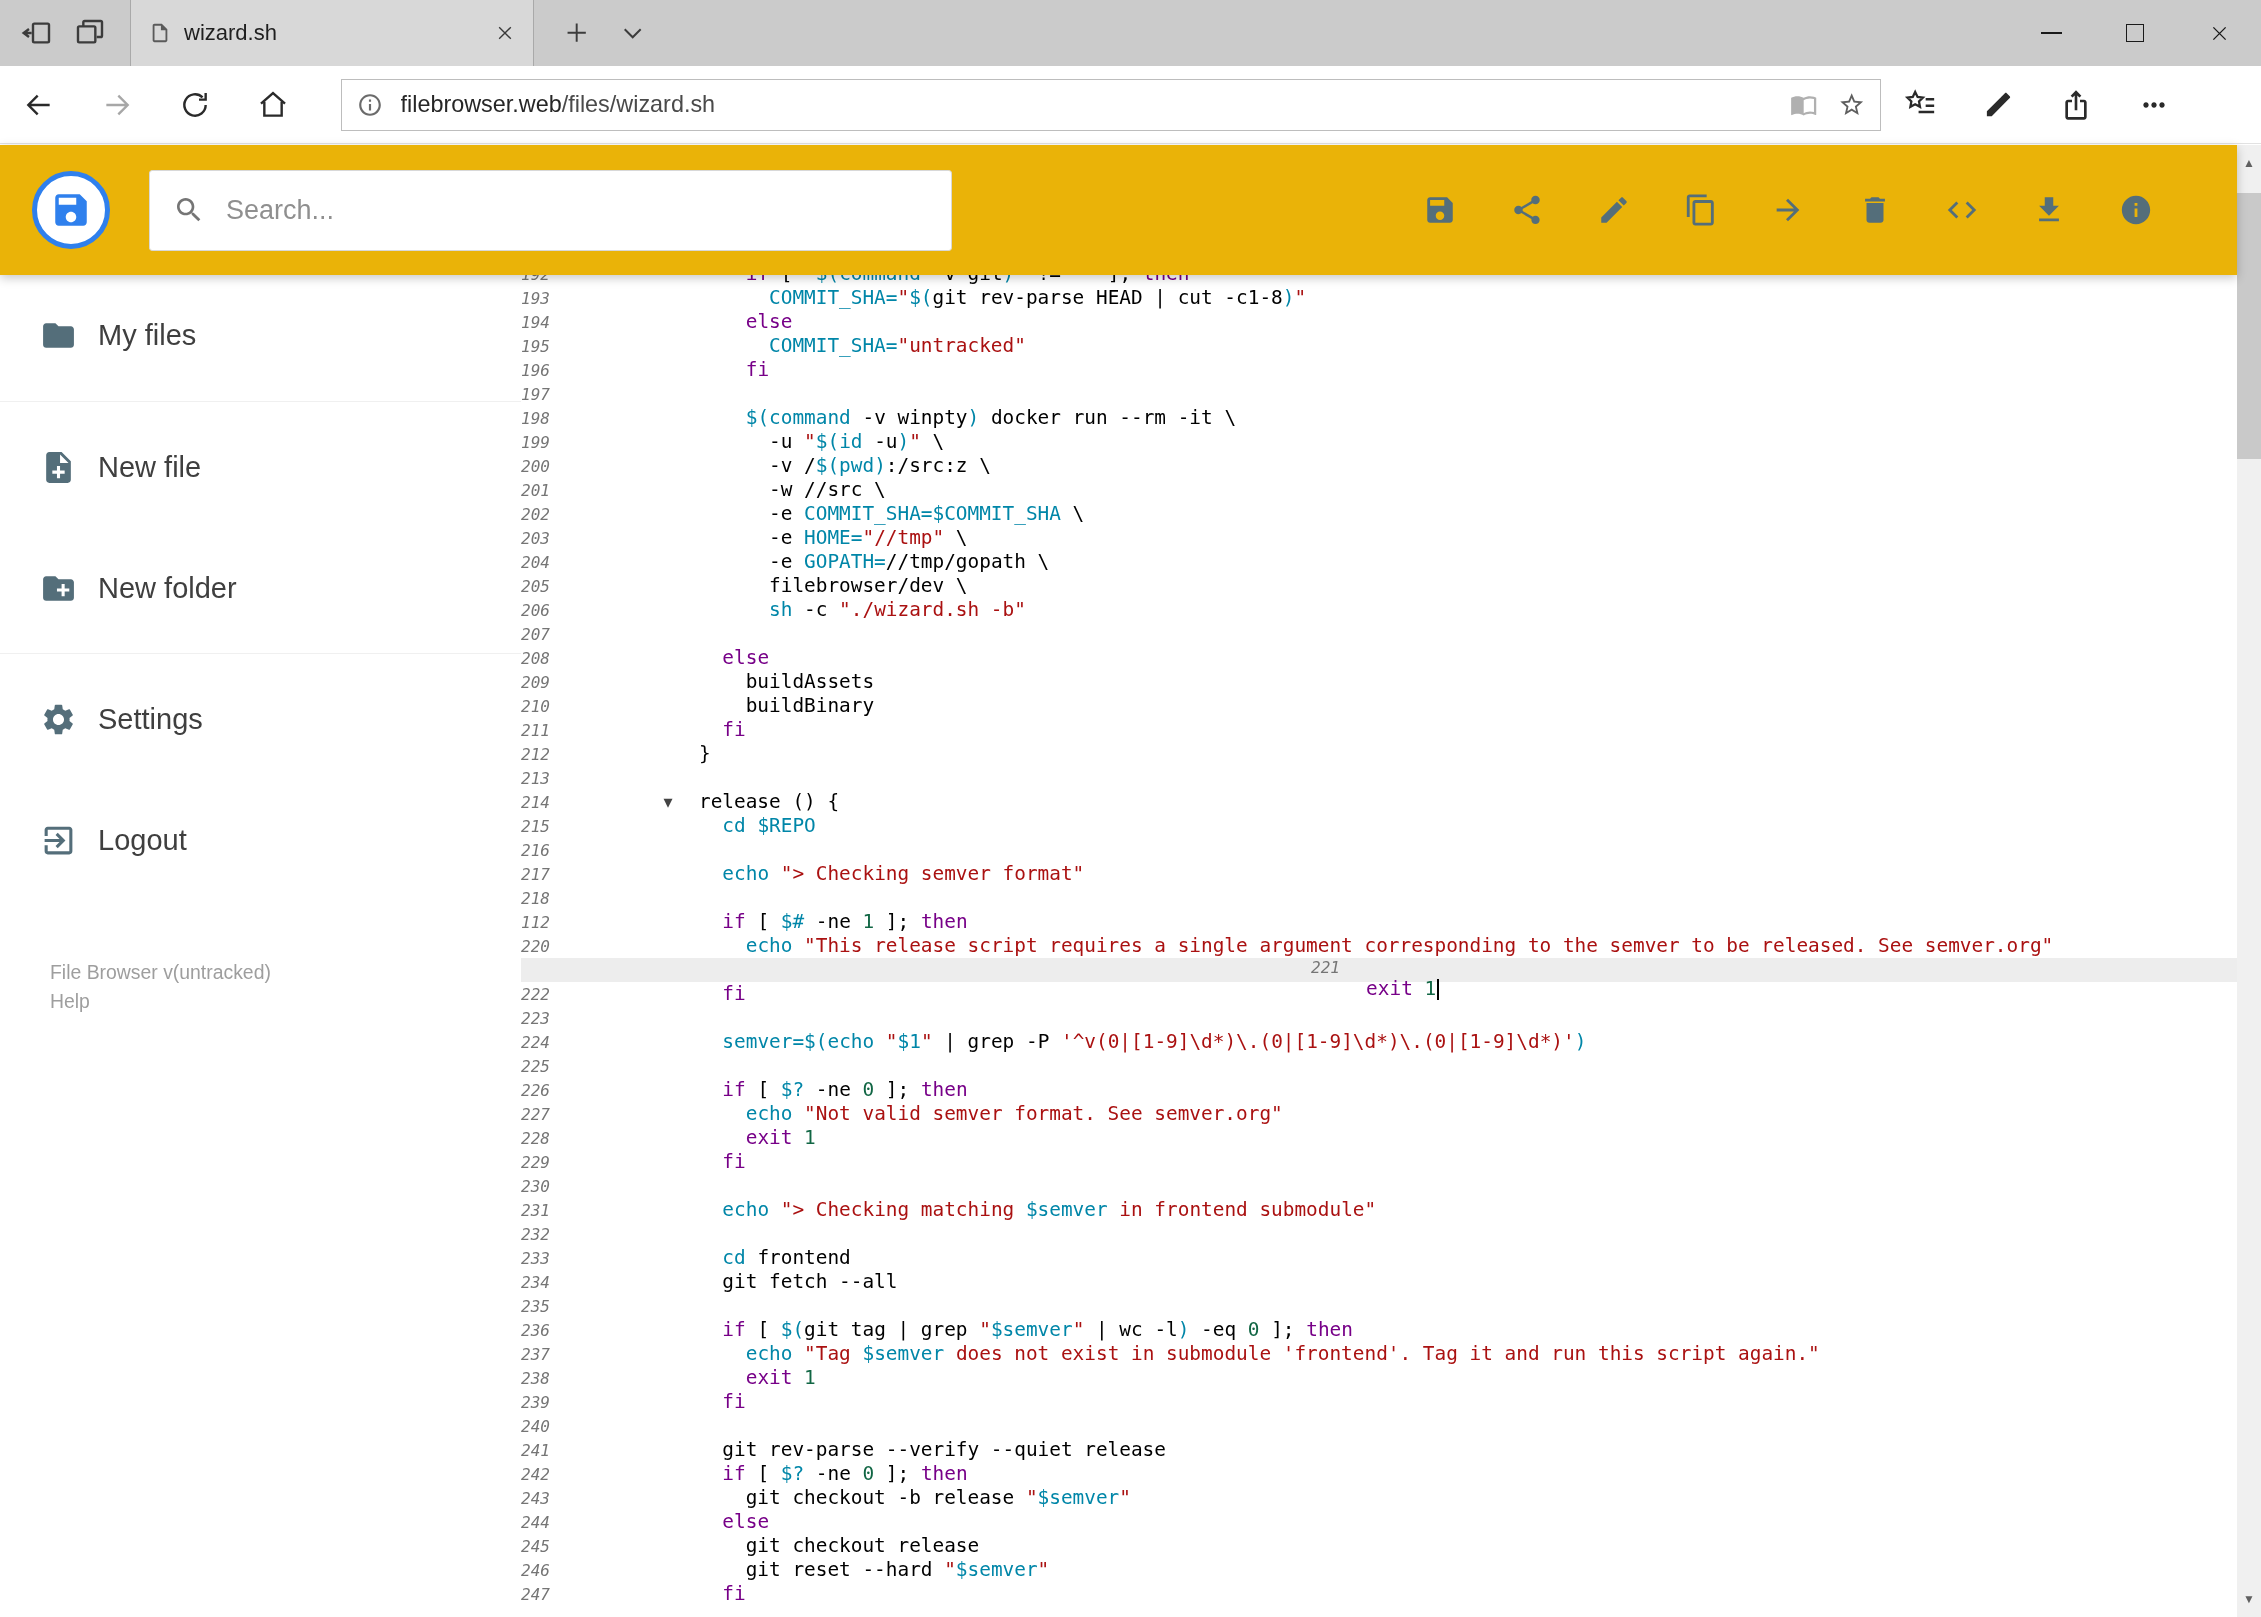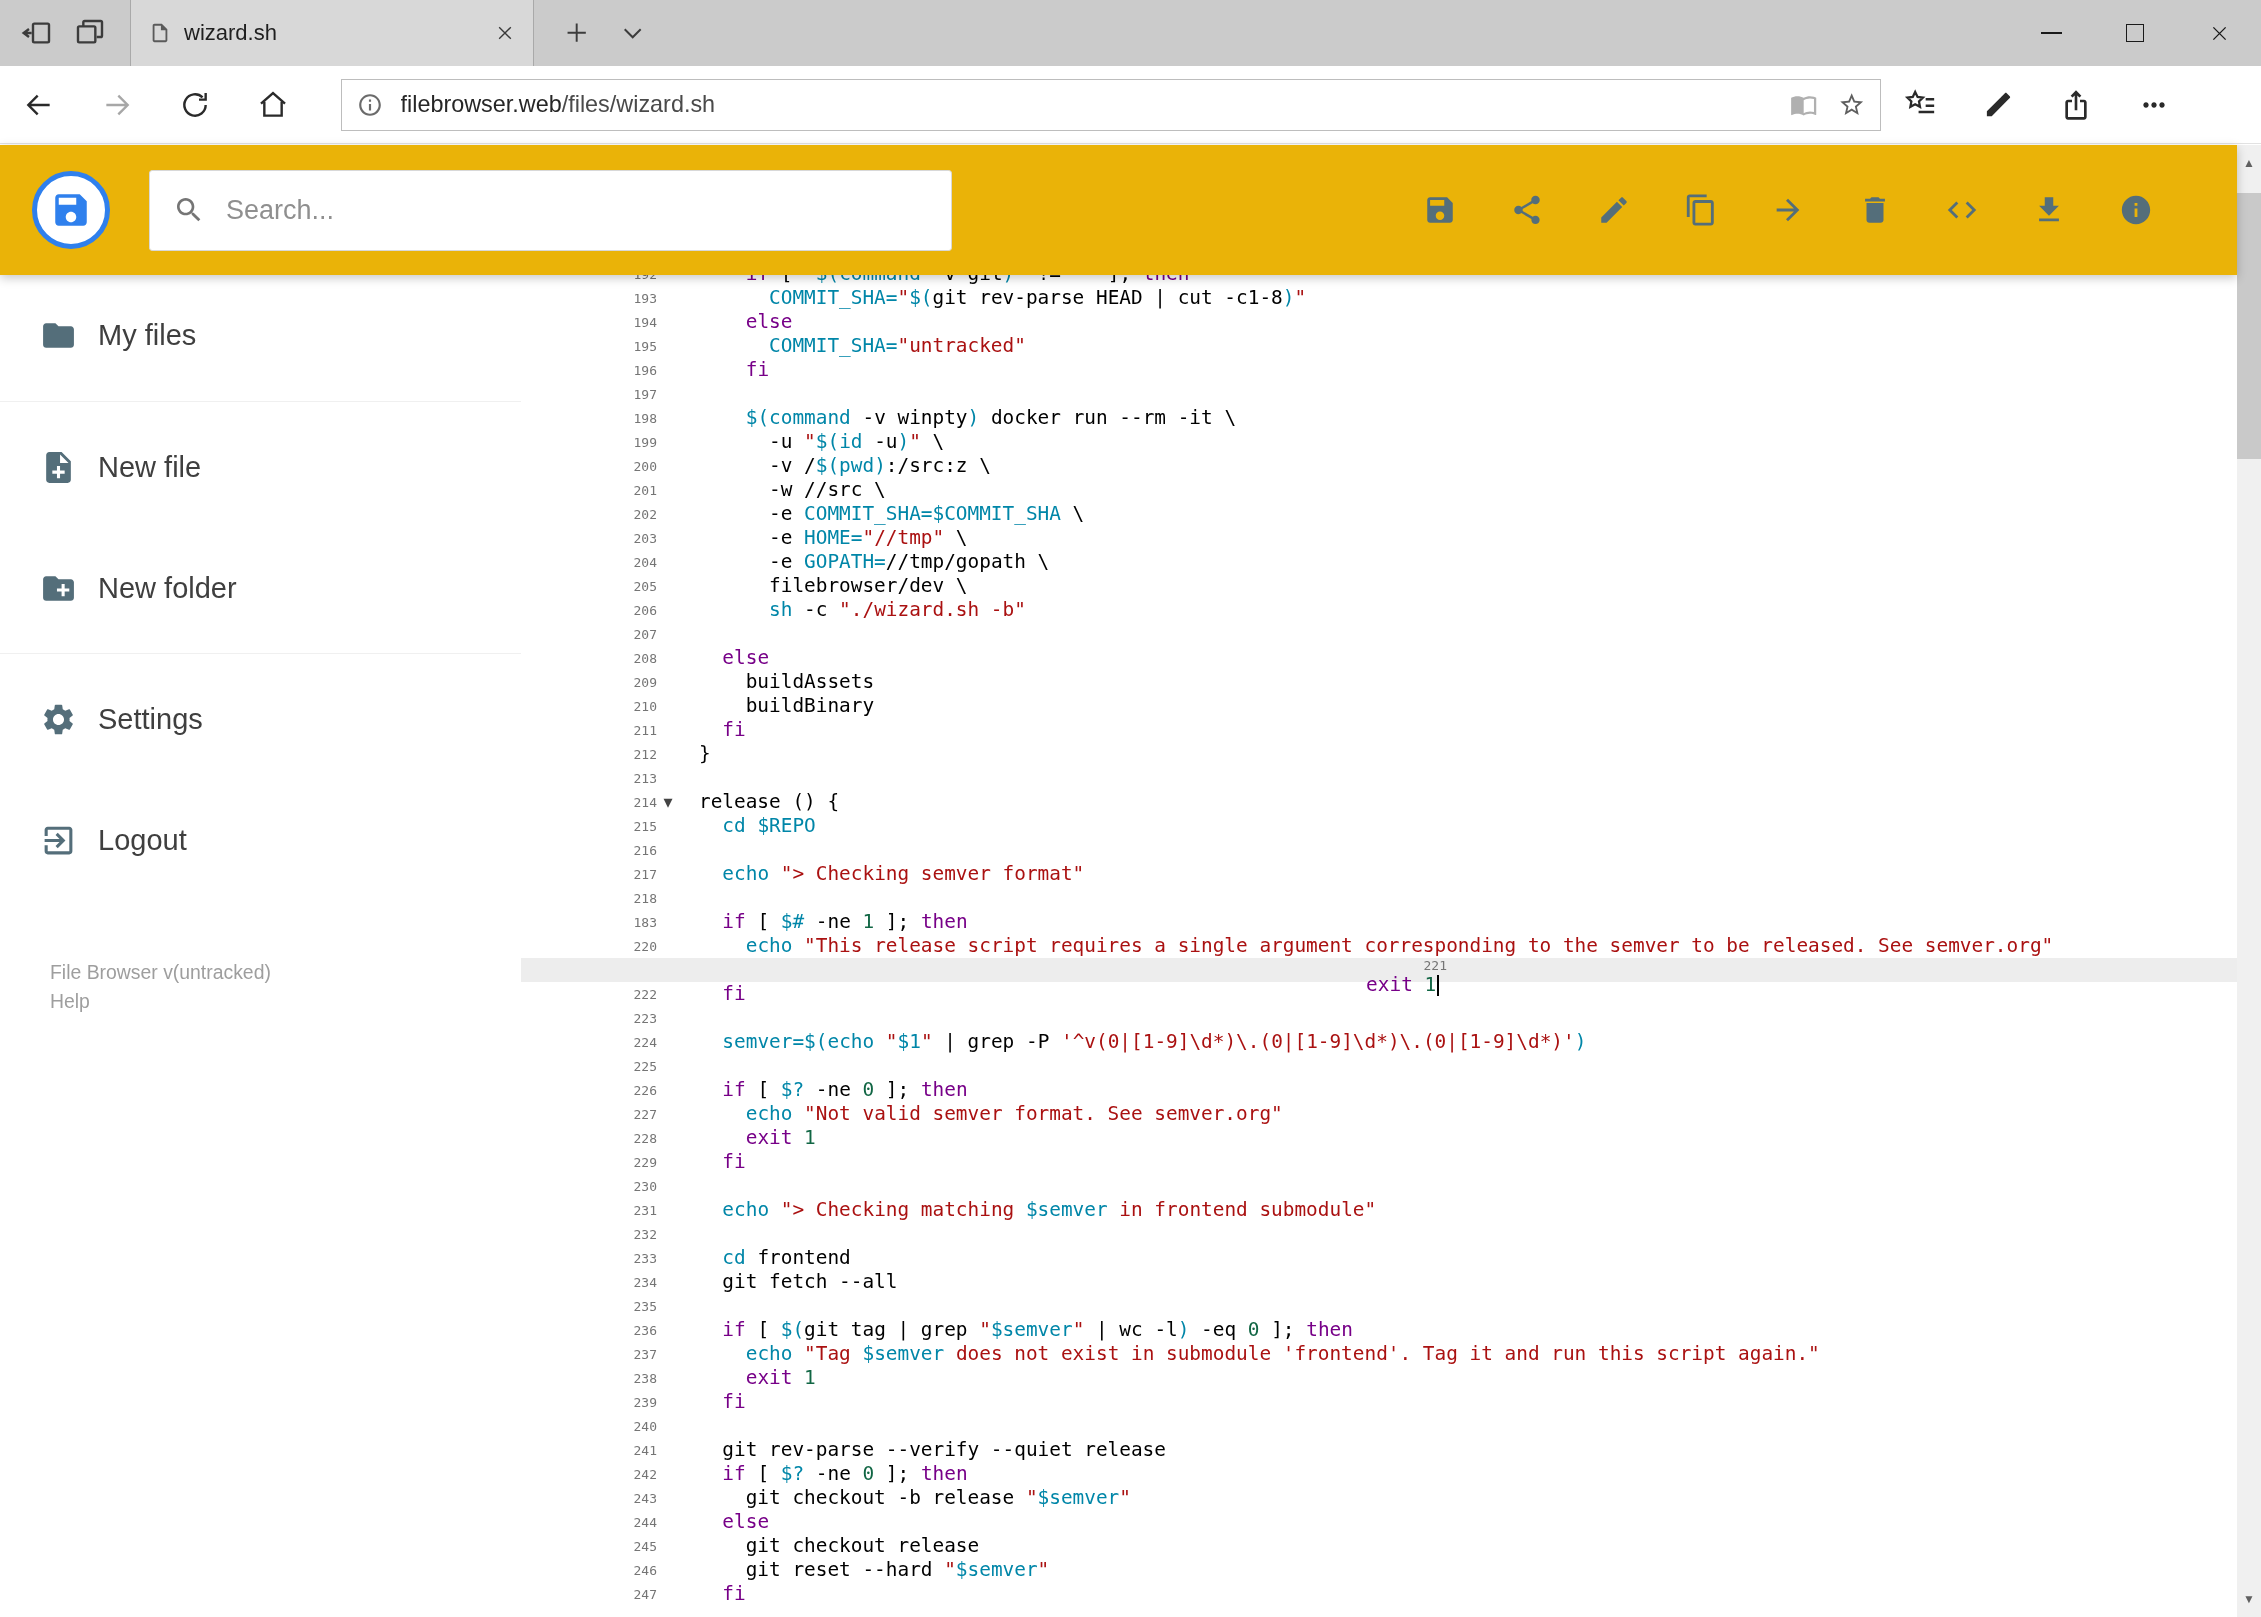--- a/index.html
+++ b/index.html
@@ -83,22 +83,22 @@
   .side-hr{border:0;border-top:1.6px solid #f0f0f0;margin:4.8px 0;width:100%;}
   .side-footer{margin-top:57px;padding-left:50px;}
   .side-footer div{font-size:19.4px;color:#9e9e9e;line-height:29px;}
 
   
   .editor{position:absolute;left:521px;top:130px;right:24px;bottom:0;overflow:hidden;background:#fff;}
   .lines{margin-top:-13px;}
   .line{display:flex;height:24px;align-items:center;}
   .line.active{background:#ededed;flex-direction:column;}
   .ln{
-    display:inline-block;width:136px;text-align:right;color:#757575;flex:none;
-    font-family:"DejaVu Sans Mono","Liberation Mono",monospace;font-size:13px;
+    display:inline-block;width:136px;text-align:left;color:#757575;flex:none;
+    font-family:"DejaVu Sans Mono","Liberation Mono",monospace;font-size:16px;font-style:italic;
   }
   .fold{
     display:inline-block;width:42px;padding-left:6.5px;box-sizing:border-box;flex:none;
     color:#444;font-size:18px;line-height:24px;
   }
   .code{
     white-space:pre;font-family:"DejaVu Sans Mono","Liberation Mono",monospace;
     font-size:19.4px;line-height:24px;color:#000;
   }
   .tok-k{color:var(--c-k,#770088);}
@@ -516,21 +516,21 @@
           <span class="ln">217</span>
           <span class="fold"></span>
           <span class="code"><span>  </span><span class="tok-v">echo</span><span> </span><span class="tok-s">"&gt; Checking semver format"</span></span>
         </div>
         <div class="line">
           <span class="ln">218</span>
           <span class="fold"></span>
           <span class="code">&nbsp;</span>
         </div>
         <div class="line">
-          <span class="ln">183</span>
+          <span class="ln">112</span>
           <span class="fold"></span>
           <span class="code"><span>  </span><span class="tok-k">if</span><span> [ </span><span class="tok-v">$#</span><span> -ne </span><span class="tok-n">1</span><span> ]; </span><span class="tok-k">then</span></span>
         </div>
         <div class="line">
           <span class="ln">220</span>
           <span class="fold"></span>
           <span class="code"><span>    </span><span class="tok-v">echo</span><span> </span><span class="tok-s">"This release script requires a single argument corresponding to the semver to be released. See semver.org"</span></span>
         </div>
         <div class="line active">
           <span class="ln">221</span>

